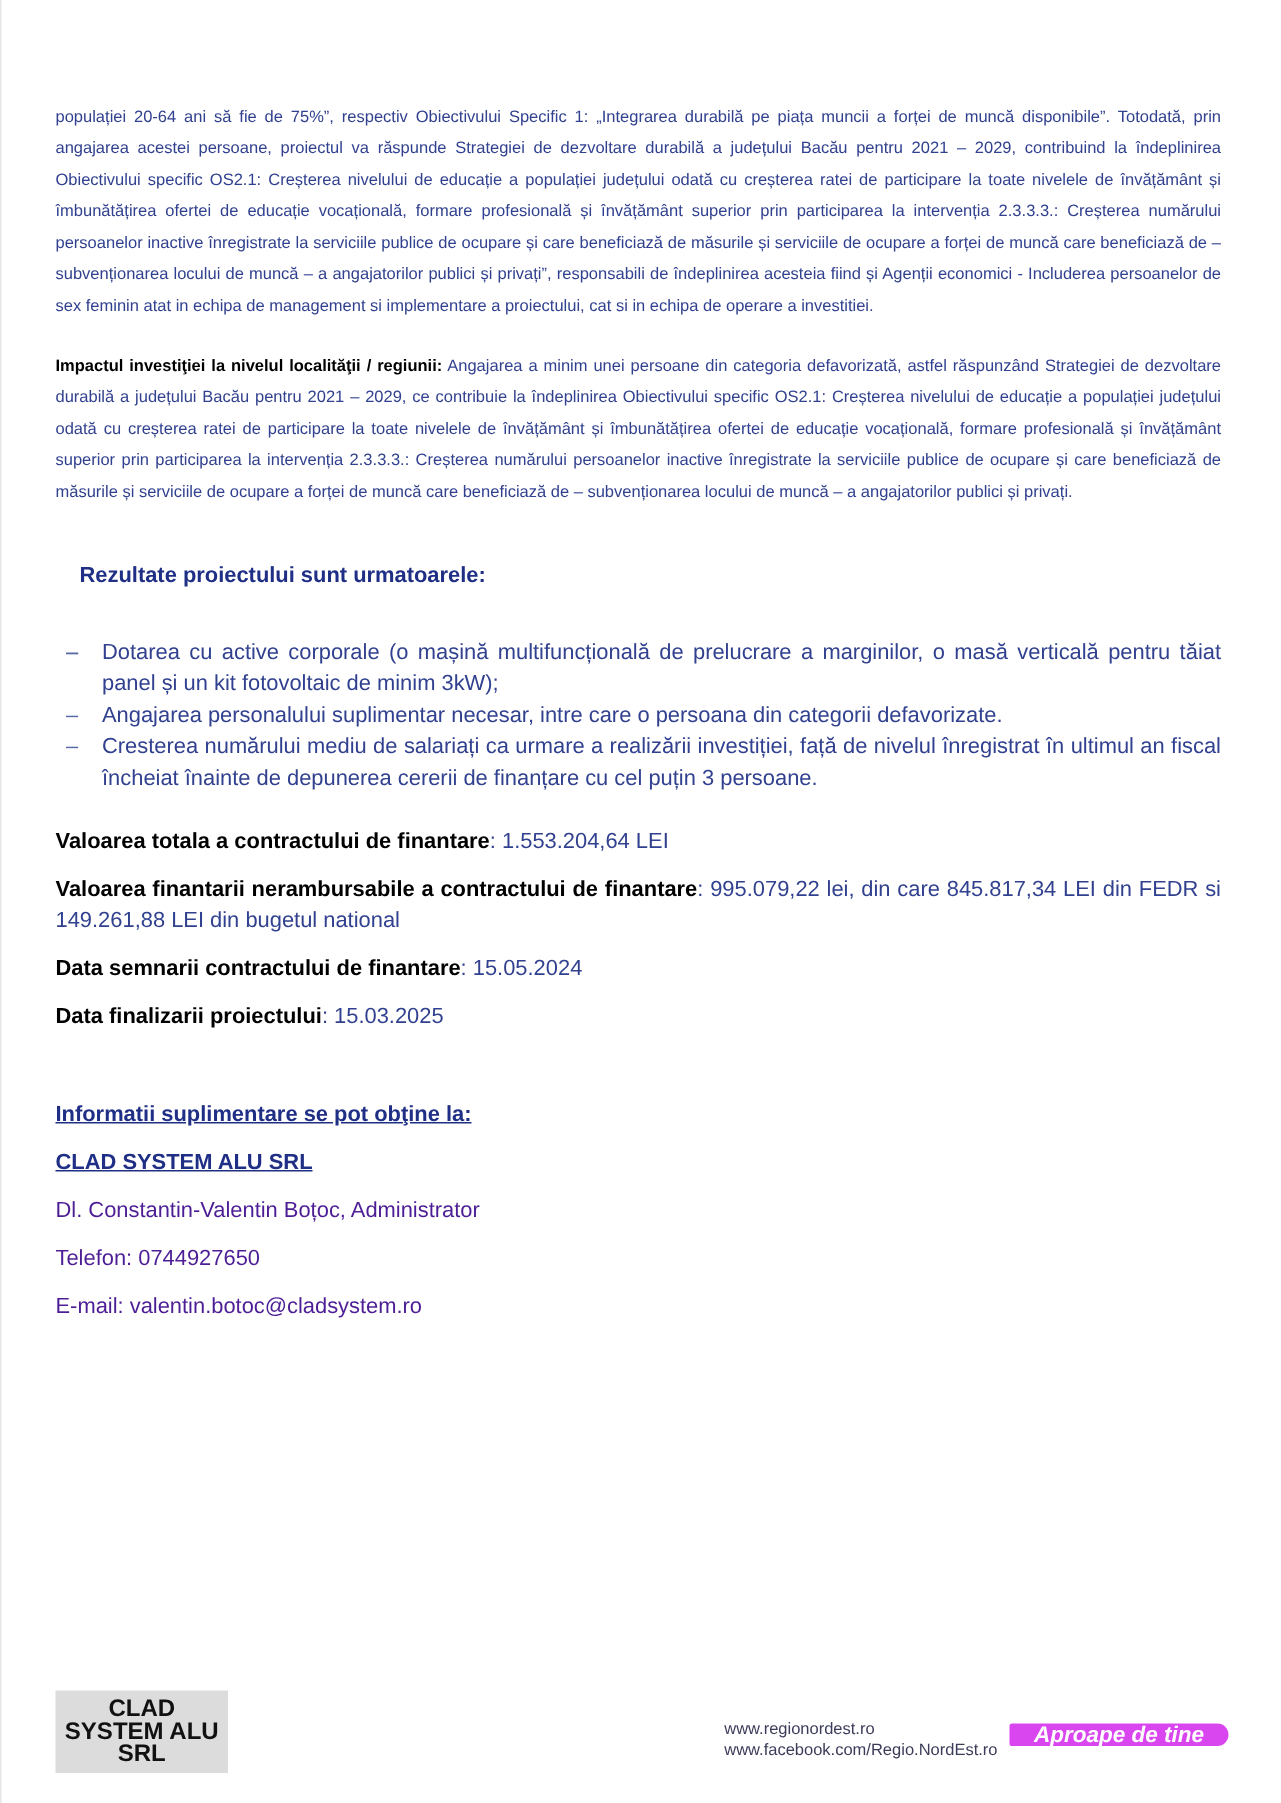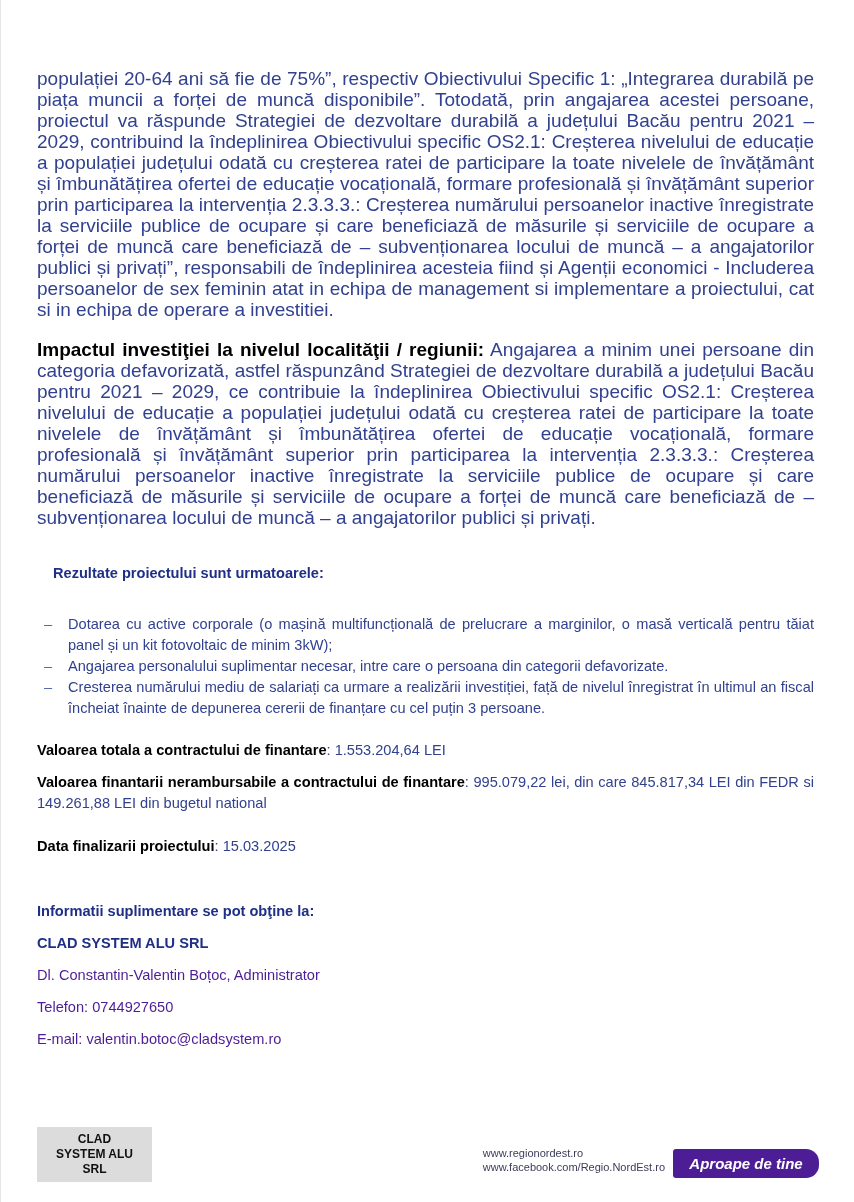--- a/index.html
+++ b/index.html
@@ -4,48 +4,48 @@
 <style>
   html, body { margin:0; padding:0; background:#ffffff; }
   body {
     width:854px; height:1202px; position:relative; overflow:hidden;
     font-family:"Liberation Sans", "DejaVu Sans", sans-serif;
     color:#2f3f8f;
   }
   .page-edge { position:absolute; left:0; top:0; width:1px; height:1202px; background:#e6e6e6; }
   .content { position:absolute; left:37px; top:68px; width:777px; }
   .para {
-    font-size:19px; line-height:21px; text-align:justify; margin:0;
+    font-size:11px; line-height:21px; text-align:justify; margin:0;
     color:#31418f;
   }
   .para b, .label-bold { color:#000000; font-weight:700; }
   .gap-md { height:19px; }
   .heading { font-size:14.6px; font-weight:700; color:#1f2f86; margin:16px; line-height:21px; }
   ul.results { list-style:none; margin:0; padding:0; }
   ul.results li {
     position:relative; padding-left:31px; font-size:14.6px; line-height:21px;
     text-align:justify; color:#31418f;
   }
   ul.results li .dash { position:absolute; left:7px; top:0; color:#5a6aa8; }
   .kv { font-size:14.6px; line-height:21px; margin:0; text-align:justify; color:#31418f; }
   .kv .label-bold { font-weight:700; }
   .contact-line { font-size:14.6px; line-height:21px; margin:0; color:#4c1d95; }
-  .contact-bold { font-weight:700; color:#1f2f86; }
+  .contact-bold { font-weight:700; color:#1f2f86;text-decoration:underline; }
   .footer-logo {
     position:absolute; left:37px; top:1127px; width:115px; height:55px;
     background:#dcdcdc; display:flex; align-items:center; justify-content:center;
-    text-align:center; font-weight:700; font-size:12px; line-height:15px; color:#111111;
+    text-align:center; font-weight:700; font-size:16px; line-height:15px; color:#111111;
   }
   .footer-links {
     position:absolute; right:189px; top:1146px; text-align:left;
     font-size:11px; line-height:14px; color:#3b3b5a;
   }
   .footer-badge {
-    position:absolute; left:673px; top:1149px; width:146px; height:29px;
-    background:#4c1d95; border-radius:3px 13px 13px 3px;
+    position:absolute; left:673px; top:1149px; width:146px; height:15px;
+    background:#d946ef; border-radius:3px 13px 13px 3px;
     display:flex; align-items:center; justify-content:center;
     font-style:italic; font-weight:700; font-size:15px; color:#ffffff;
   }
 </style>
 </head>
 <body>
 
 <div class="page-edge"></div>
 
 <div class="content">
@@ -66,20 +66,21 @@
     <li><span class="dash">–</span><span>Angajarea personalului suplimentar necesar, intre care o persoana din categorii defavorizate.</span></li>
     <li><span class="dash">–</span><span>Cresterea numărului mediu de salariați ca urmare a realizării investiției, față de nivelul înregistrat în ultimul an fiscal încheiat înainte de depunerea cererii de finanțare cu cel puțin 3 persoane.</span></li>
   </ul>
 
   <div style="height:21px"></div>
 
   <p class="kv"><span class="label-bold">Valoarea totala a contractului de finantare</span><span>: 1.553.204,64 LEI</span></p>
   <div style="height:11px"></div>
   <p class="kv"><span class="label-bold">Valoarea finantarii nerambursabile a contractului de finantare</span><span>: 995.079,22 lei, din care 845.817,34 LEI din FEDR si 149.261,88 LEI din bugetul national</span></p>
   <div style="height:11px"></div>
+  <p class="kv"><span class="label-bold">Data semnarii contractului de finantare</span><span>: 15.05.2024</span></p>
   <div style="height:11px"></div>
   <p class="kv"><span class="label-bold">Data finalizarii proiectului</span><span>: 15.03.2025</span></p>
 
   <div style="height:44px"></div>
 
   <p class="contact-line contact-bold">Informatii suplimentare se pot obţine la:</p>
   <div style="height:11px"></div>
   <p class="contact-line contact-bold">CLAD SYSTEM ALU SRL</p>
   <div style="height:11px"></div>
   <p class="contact-line">Dl. Constantin-Valentin Boțoc, Administrator</p>

